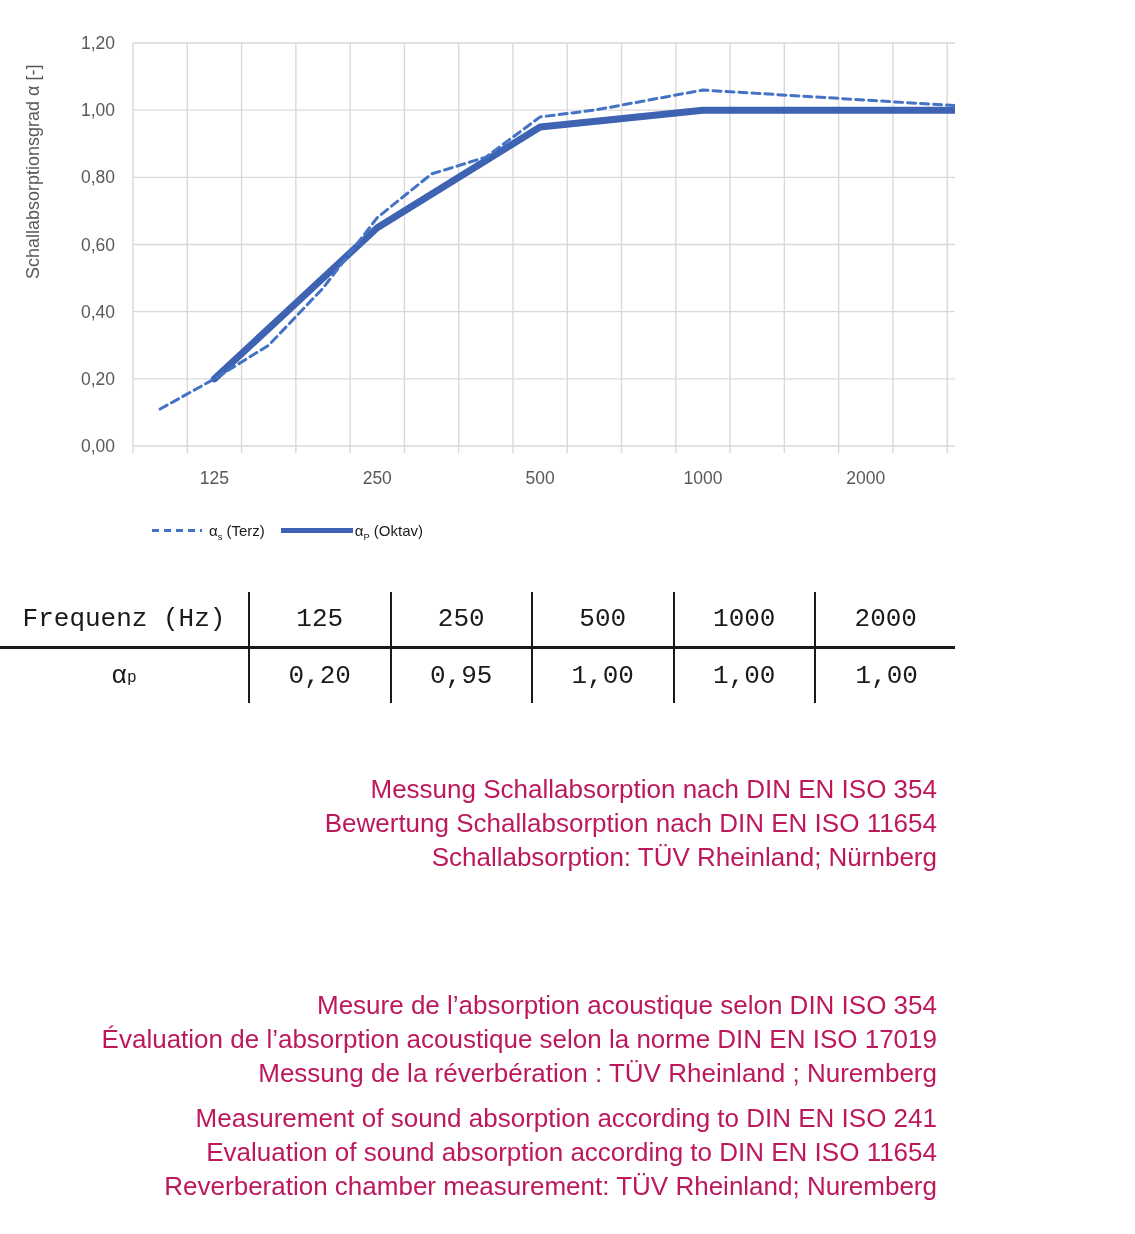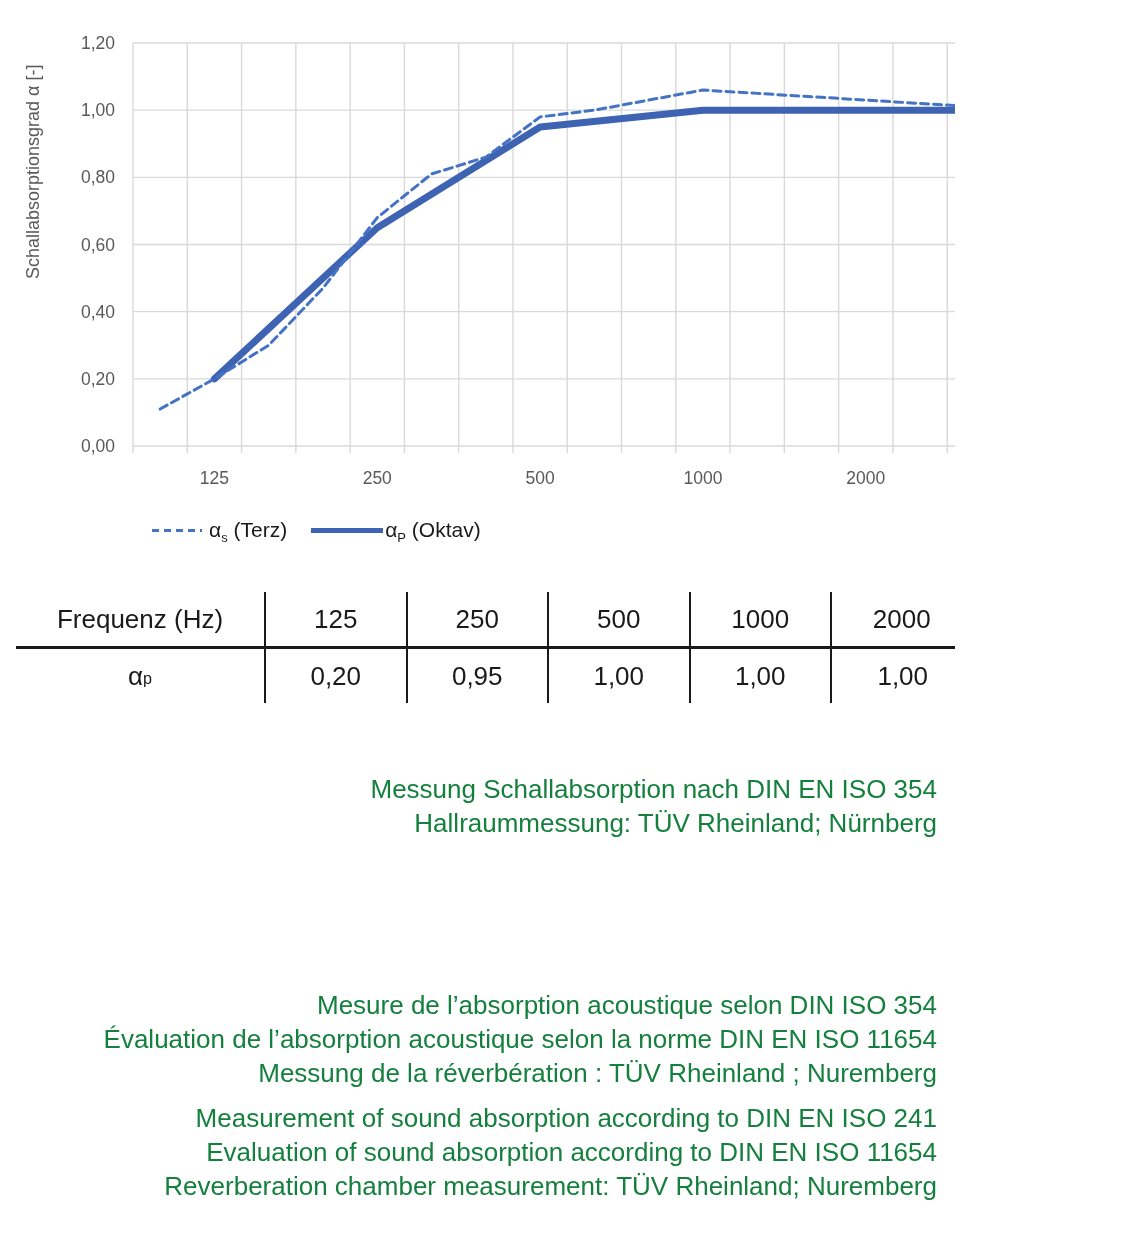--- a/index.html
+++ b/index.html
@@ -16,47 +16,48 @@
     writing-mode:vertical-rl;transform:rotate(180deg);
     font-size:18px;color:#595959;white-space:nowrap;
   }
   .x-title{
     position:absolute;right:18px;top:490px;
     font-size:19px;color:#ec4899;
   }
   
   .legend{
     position:absolute;left:152px;top:512px;height:36px;
-    display:flex;gap:24px;font-size:21px;color:#1a1a1a;
+    display:flex;gap:16px;font-size:15px;color:#1a1a1a;
   }
   .legend-item{display:flex;align-items:center;}
   .sample{display:inline-block;}
   .sample.dashed{
     width:50px;height:3px;margin-right:7px;
     background:repeating-linear-gradient(90deg,#4472C4 0 7px,transparent 7px 12px);
   }
   .sample.solid{width:72px;height:5px;margin-right:2px;background:#3E63B2;}
   .legend-item sub,.alpha-cell sub{font-size:0.62em;line-height:0;}
   
   .freq-table{
-    position:absolute;left:16px;top:592px;width:1099px;
+    position:absolute;left:0;top:592px;width:1099px;
     display:grid;grid-template-columns:250px repeat(6,1fr);
     font-size:26px;
+    font-family:Liberation Mono, monospace;
   }
   .freq-table .cell{
     height:54px;display:flex;align-items:center;justify-content:center;
     border-right:2px solid #1a1a1a;
   }
   .freq-table .cell.last{border-right:none;}
   .freq-table .cell.head{border-bottom:3px solid #1a1a1a;}
   .alpha-cell sub{position:relative;top:2px;}
   
   .notes{
     position:absolute;left:0;right:18px;text-align:right;
-    font-size:26px;line-height:34px;color:#15803d;
+    font-size:26px;line-height:34px;color:#be185d;
   }
   .notes.de{top:772px;}
   .notes.fr{top:988px;}
   .notes.en{top:1101px;}
 </style>
 </head>
 <body>
 
 <div id="stage">
 
@@ -153,25 +154,26 @@
       </div>
     <div class="cell">0,20</div>
     <div class="cell">0,95</div>
     <div class="cell">1,00</div>
     <div class="cell">1,00</div>
     <div class="cell last">1,00</div>
   </div>
 
   <div class="notes de">
     <div>Messung Schallabsorption nach DIN EN ISO 354</div>
-    <div>Hallraummessung: TÜV Rheinland; Nürnberg</div>
+    <div>Bewertung Schallabsorption nach DIN EN ISO 11654</div>
+    <div>Schallabsorption: TÜV Rheinland; Nürnberg</div>
   </div>
   <div class="notes fr">
     <div>Mesure de l’absorption acoustique selon DIN ISO 354</div>
-    <div>Évaluation de l’absorption acoustique selon la norme DIN EN ISO 11654</div>
+    <div>Évaluation de l’absorption acoustique selon la norme DIN EN ISO 17019</div>
     <div>Messung de la réverbération : TÜV Rheinland ; Nuremberg</div>
   </div>
   <div class="notes en">
     <div>Measurement of sound absorption according to DIN EN ISO 241</div>
     <div>Evaluation of sound absorption according to DIN EN ISO 11654</div>
     <div>Reverberation chamber measurement: TÜV Rheinland; Nuremberg</div>
   </div>
 
 </div>
 

